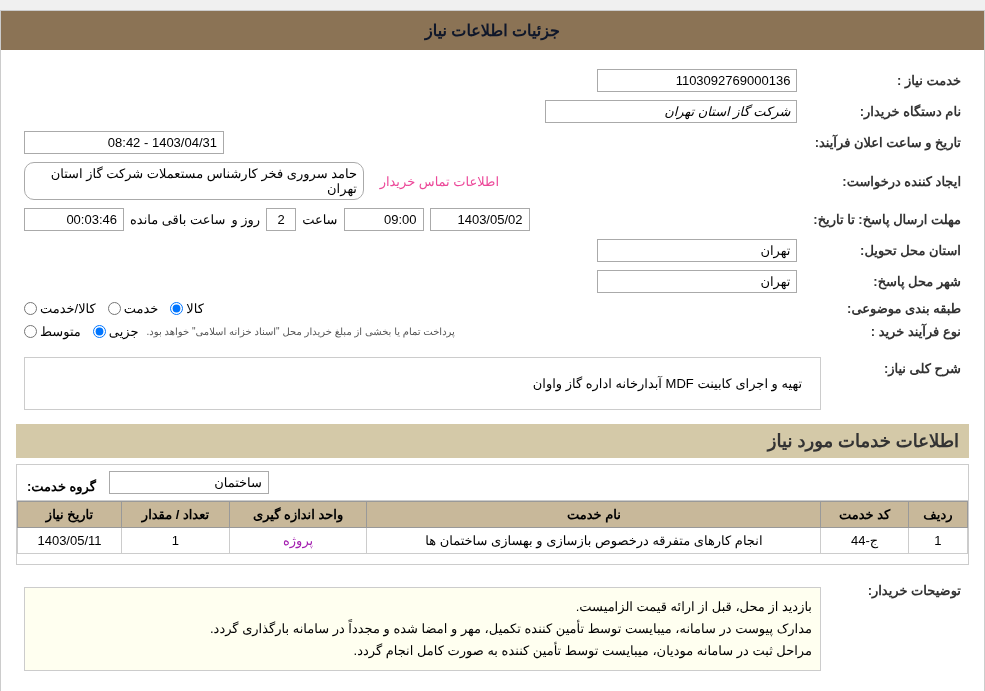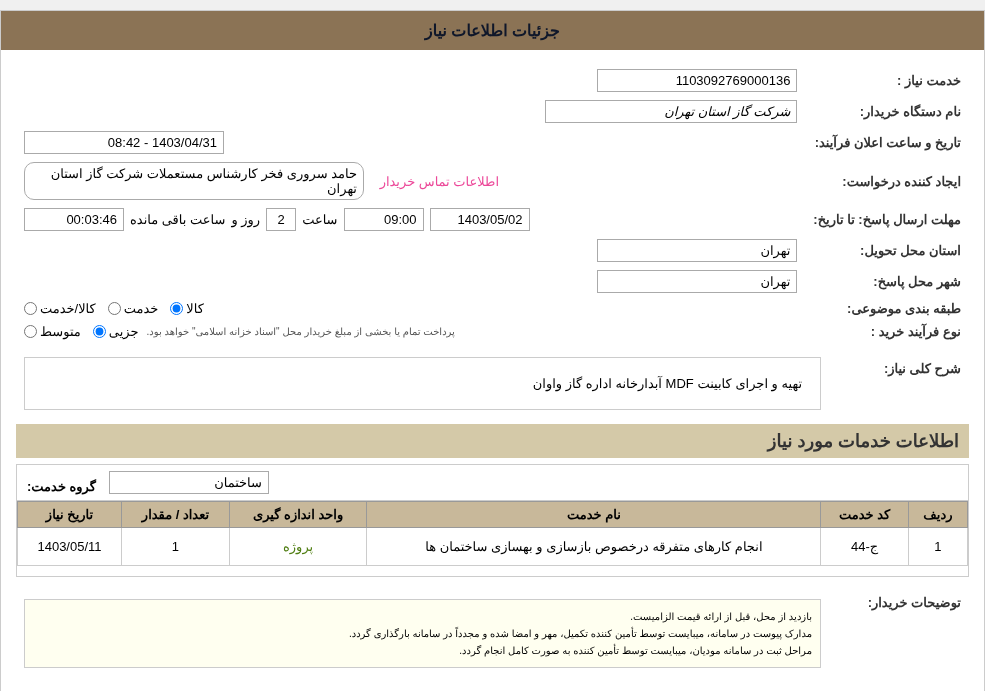--- a/index.html
+++ b/index.html
@@ -102,21 +102,21 @@
     }
     .services-table th {
       background: #c8b89a;
       border: 1px solid #999;
       padding: 5px 8px;
       text-align: center;
       font-weight: bold;
     }
     .services-table td {
       border: 1px solid #ccc;
-      padding: 11px 8px;
+      padding: 5px 8px;
       text-align: center;
     }
     .services-table tr:nth-child(even) td {
       background: #f9f6f0;
     }
     .btn {
       padding: 5px 20px;
       border: 1px solid #999;
       cursor: pointer;
       font-family: Tahoma, Arial, sans-serif;
@@ -138,21 +138,21 @@
       justify-content: center;
       gap: 10px;
     }
     .notes-box {
       border: 1px solid #ccc;
       background: #fffff0;
       padding: 8px;
       margin: 8px 0;
       text-align: right;
       line-height: 1.7;
-      font-size: 10px;
+      font-size: 13px;
     }
     .description-box {
       border: 1px solid #ccc;
       padding: 18px;
       text-align: right;
       background: #fff;
       min-height: 30px;
     }
     .group-service {
       border: 1px solid #ccc;
@@ -298,21 +298,21 @@
             <th>واحد اندازه گیری</th>
             <th>تعداد / مقدار</th>
             <th>تاریخ نیاز</th>
           </tr>
         </thead>
         <tbody id="services-tbody">
         <tr>
       <td>1</td>
       <td>ج-44</td>
       <td>انجام کارهای متفرقه درخصوص بازسازی و بهسازی ساختمان ها</td>
-      <td style="color:#4d7c0f;">پروژه</td>
+      <td style="color:#a21caf;">پروژه</td>
       <td>1</td>
       <td>1403/05/11</td>
     </tr>
           </tbody>
       </table>
     </div>
 
     <table class="info-table">
       <tbody>
           <tr>

